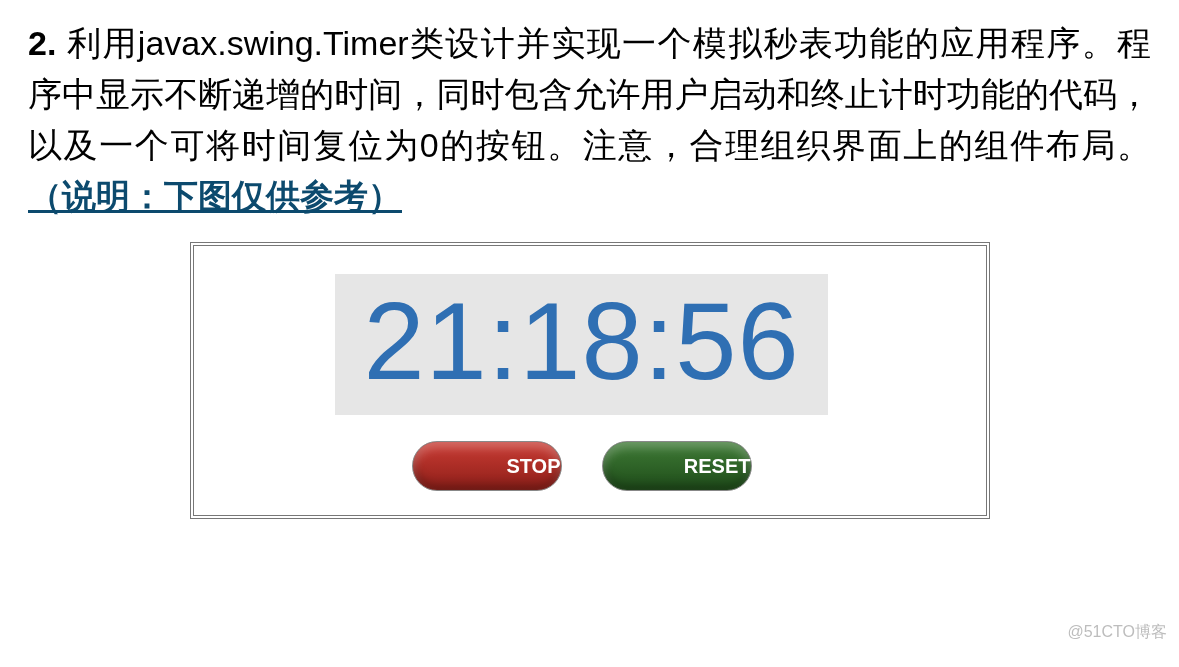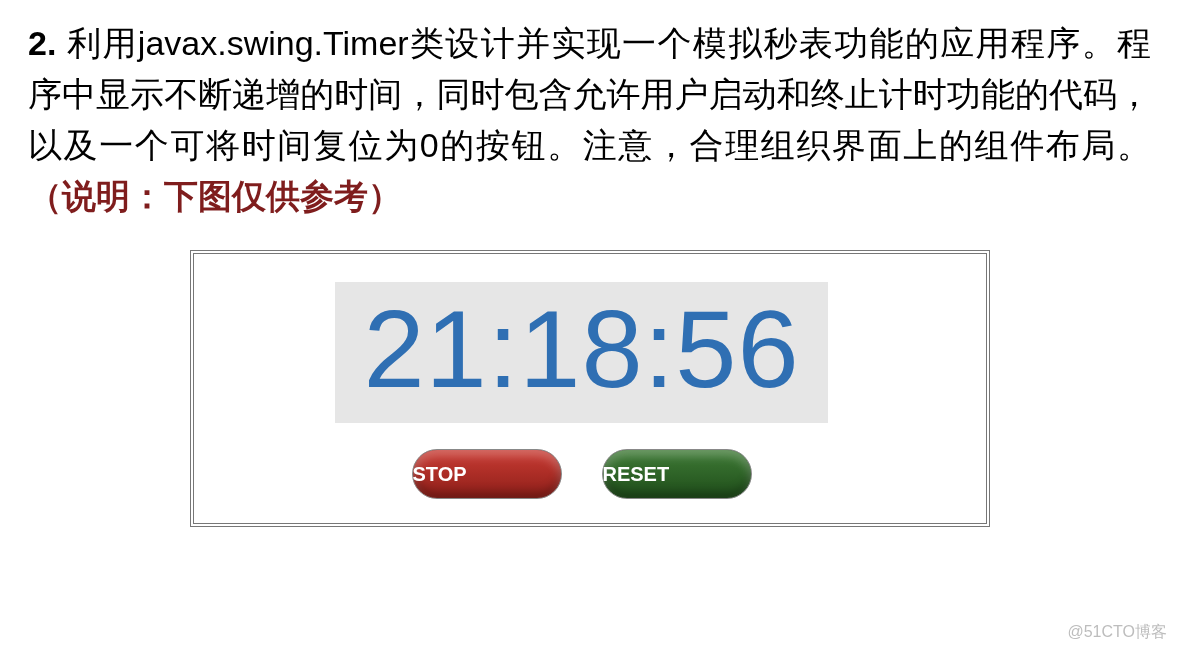--- a/index.html
+++ b/index.html
@@ -14,25 +14,26 @@
   .question-block {
     padding: 18px 28px 0 28px;
     font-size: 34px;
     line-height: 1.5;
     color: #000000;
     text-align: justify;
   }
   .question-block .qnum { font-weight: 700; }
   .note {
     font-weight: 700;
-    color: #7f1d1d;
+    color: #0c4a6e;
+    text-decoration: underline;
   }
   .stopwatch-frame {
     width: 800px;
-    margin: 28px auto 0 auto;
+    margin: 20px auto 0 auto;
     border: 4px double #777;
     padding: 28px 36px 24px 20px;
     display: flex;
     flex-direction: column;
     align-items: center;
     gap: 26px;
   }
   .time-display {
     background: #e6e6e6;
     color: #2f6fb3;
@@ -53,21 +54,21 @@
     width: 150px;
     height: 50px;
     border-radius: 25px;
     border: 1px solid #888;
     color: #ffffff;
     font-weight: 700;
     font-size: 20px;
     font-family: Arial, sans-serif;
     display: flex;
     align-items: center;
-    justify-content: flex-start;
+    justify-content: flex-end;
     cursor: pointer;
     box-shadow: inset 0 6px 10px rgba(255,255,255,0.25), inset 0 -6px 10px rgba(0,0,0,0.25);
   }
   .pill-stop  { background: linear-gradient(#c93b33, #8e1f19); }
   .pill-start { background: linear-gradient(#3e7a35, #1f4d1a); }
   .pill-reset { background: linear-gradient(#e7a338, #c07a16); }
 
   .watermark {
     position: absolute;
     right: 12px;

